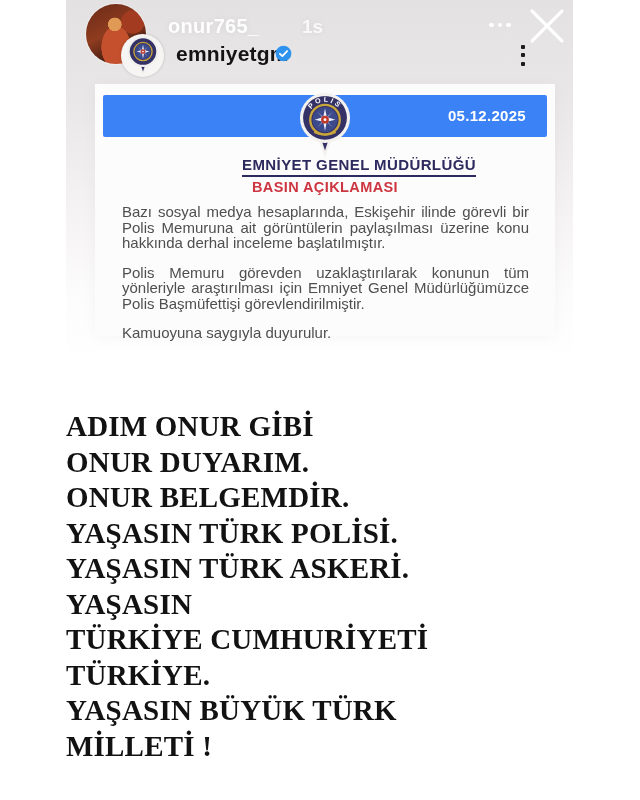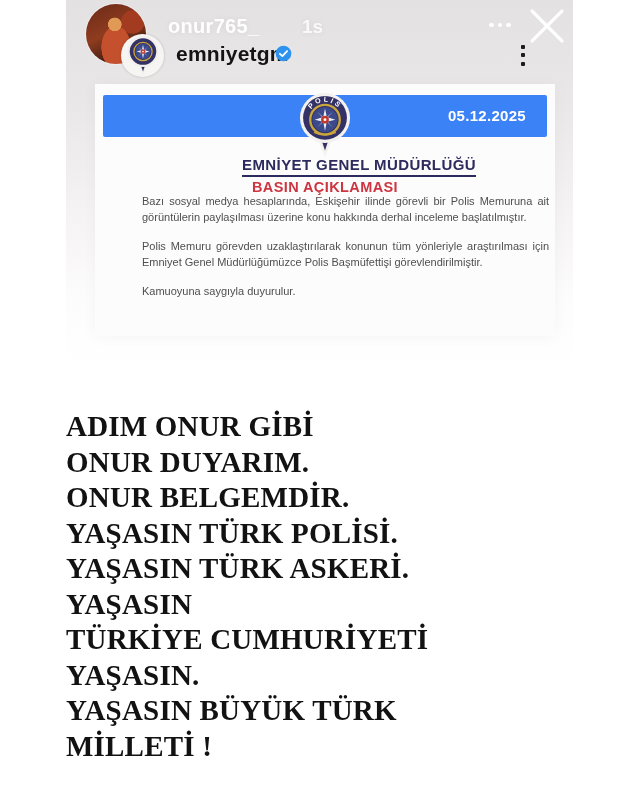--- a/index.html
+++ b/index.html
@@ -122,24 +122,23 @@
     letter-spacing: 0.4px;
     border-bottom: 2px solid #2d2b5e;
     padding-bottom: 2px;
   }
   .doc-subtitle {
     position: absolute; left: 0; top: 95px; width: 100%; text-align: center;
     font-size: 14.5px; font-weight: 800; color: #cd3540; letter-spacing: 0.4px;
   }
 
   .doc-body {
-    position: absolute; left: 27px; top: 110px; width: 407px;
-    font-size: 11px; line-height: 15.5px; color: #4f4f4f;
+    position: absolute; left: 27px; top: 120px; width: 407px;
+    font-size: 15px; line-height: 15.5px; color: #4f4f4f;
     text-align: justify;
-    margin-left: 20px;
   }
   .doc-body p { margin-bottom: 14px; }
   .doc-body p:last-child { text-align: left; }
 
   
   .statement {
     position: absolute; left: 0; top: 409px; width: 100%;
     text-align: left;
     font-family: "Liberation Serif", serif;
     font-weight: 700;
@@ -250,19 +249,19 @@
     </div>
 
     <div class="statement">
       <div>ADIM ONUR GİBİ</div>
       <div>ONUR DUYARIM.</div>
       <div>ONUR BELGEMDİR.</div>
       <div>YAŞASIN TÜRK POLİSİ.</div>
       <div>YAŞASIN TÜRK ASKERİ.</div>
       <div>YAŞASIN</div>
       <div>TÜRKİYE CUMHURİYETİ</div>
-      <div>YAŞASIN.</div>
+      <div>TÜRKİYE.</div>
       <div>YAŞASIN BÜYÜK TÜRK</div>
       <div>MİLLETİ !</div>
     </div>
 
   </div>
 </div>
 
 </body></html>

